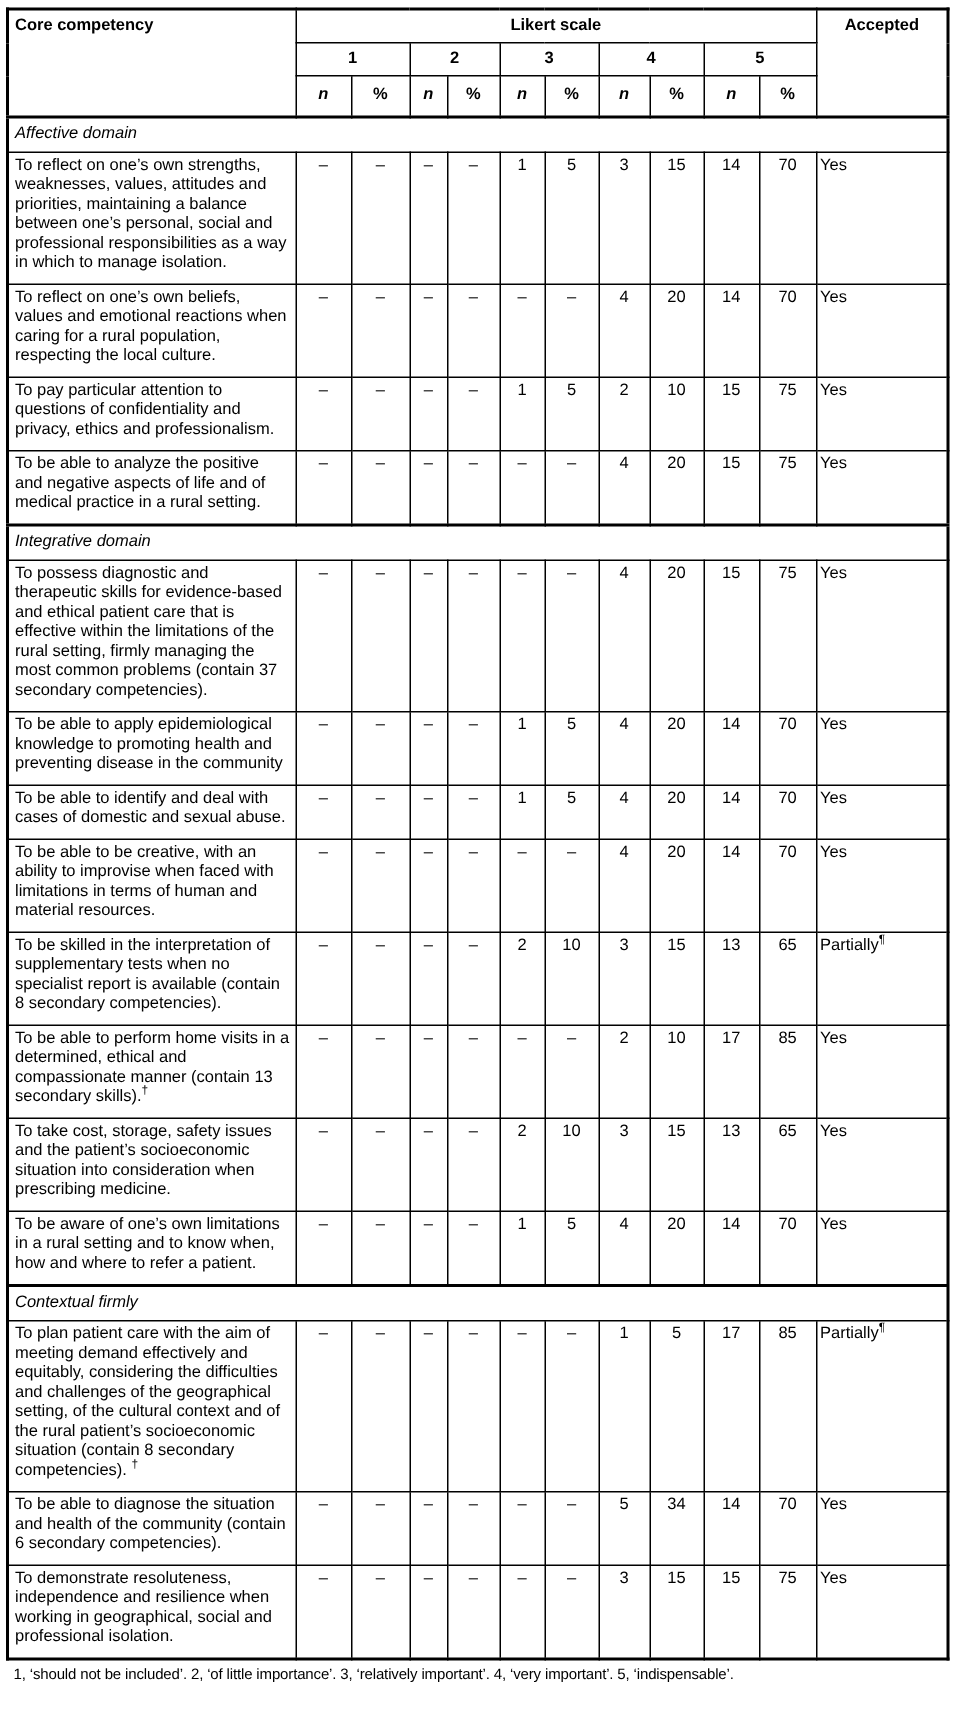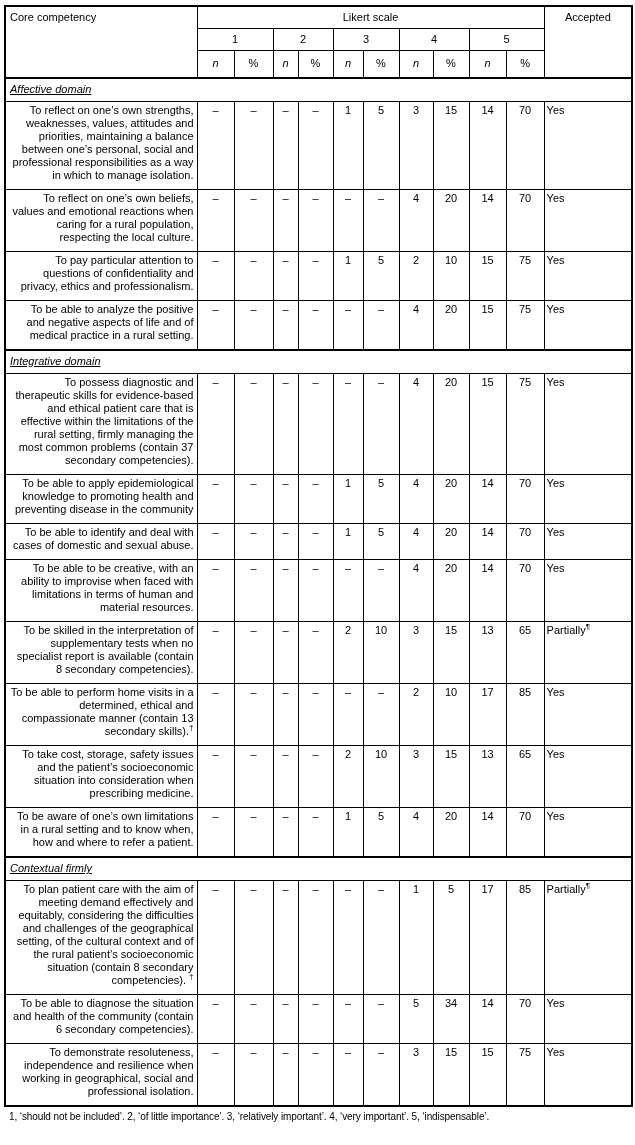--- a/index.html
+++ b/index.html
@@ -18,35 +18,34 @@
     border-collapse: collapse;
     border: 2px solid #000;
     font-size: 11px;
     line-height: 13px;
   }
   .comp-table th, .comp-table td {
     border: 1px solid #000;
     vertical-align: top;
   }
   
-  .comp-table th { font-weight: normal; text-align: center; }
+  .comp-table th { font-weight: bold; text-align: center; }
   th.core-th   { text-align: left; padding: 4px 4px; }
   th.likert-th { padding: 4px 0; height: 21px; }
   th.accepted-th { padding: 4px 2px; }
   th.point-th  { padding: 4px 0; height: 21px; }
   th.sub-th    { padding: 6px 0 7px; height: 26px; }
   th.sub-n     { font-style: italic; }
   
   td.domain-cell {
     font-style: italic;
     padding: 4px 4px 5px;
     border-top: 2px solid #000;
-    text-decoration: underline;
-  }
-  td.comp-cell { text-align: right; padding: 2px 3px 7px 4px; }
+  }
+  td.comp-cell { text-align: left; padding: 2px 3px 7px 4px; }
   td.val-cell  { text-align: center; padding: 2px 1px 6px; }
   td.acc-cell  { text-align: left; padding: 2px 2px 6px; }
   .sup { font-size: 8px; vertical-align: super; line-height: 0; }
 
   
   .footnotes {
     margin: 3px 0 0 0;
     font-size: 10px;
     line-height: 13px;
     letter-spacing: -0.1px;

